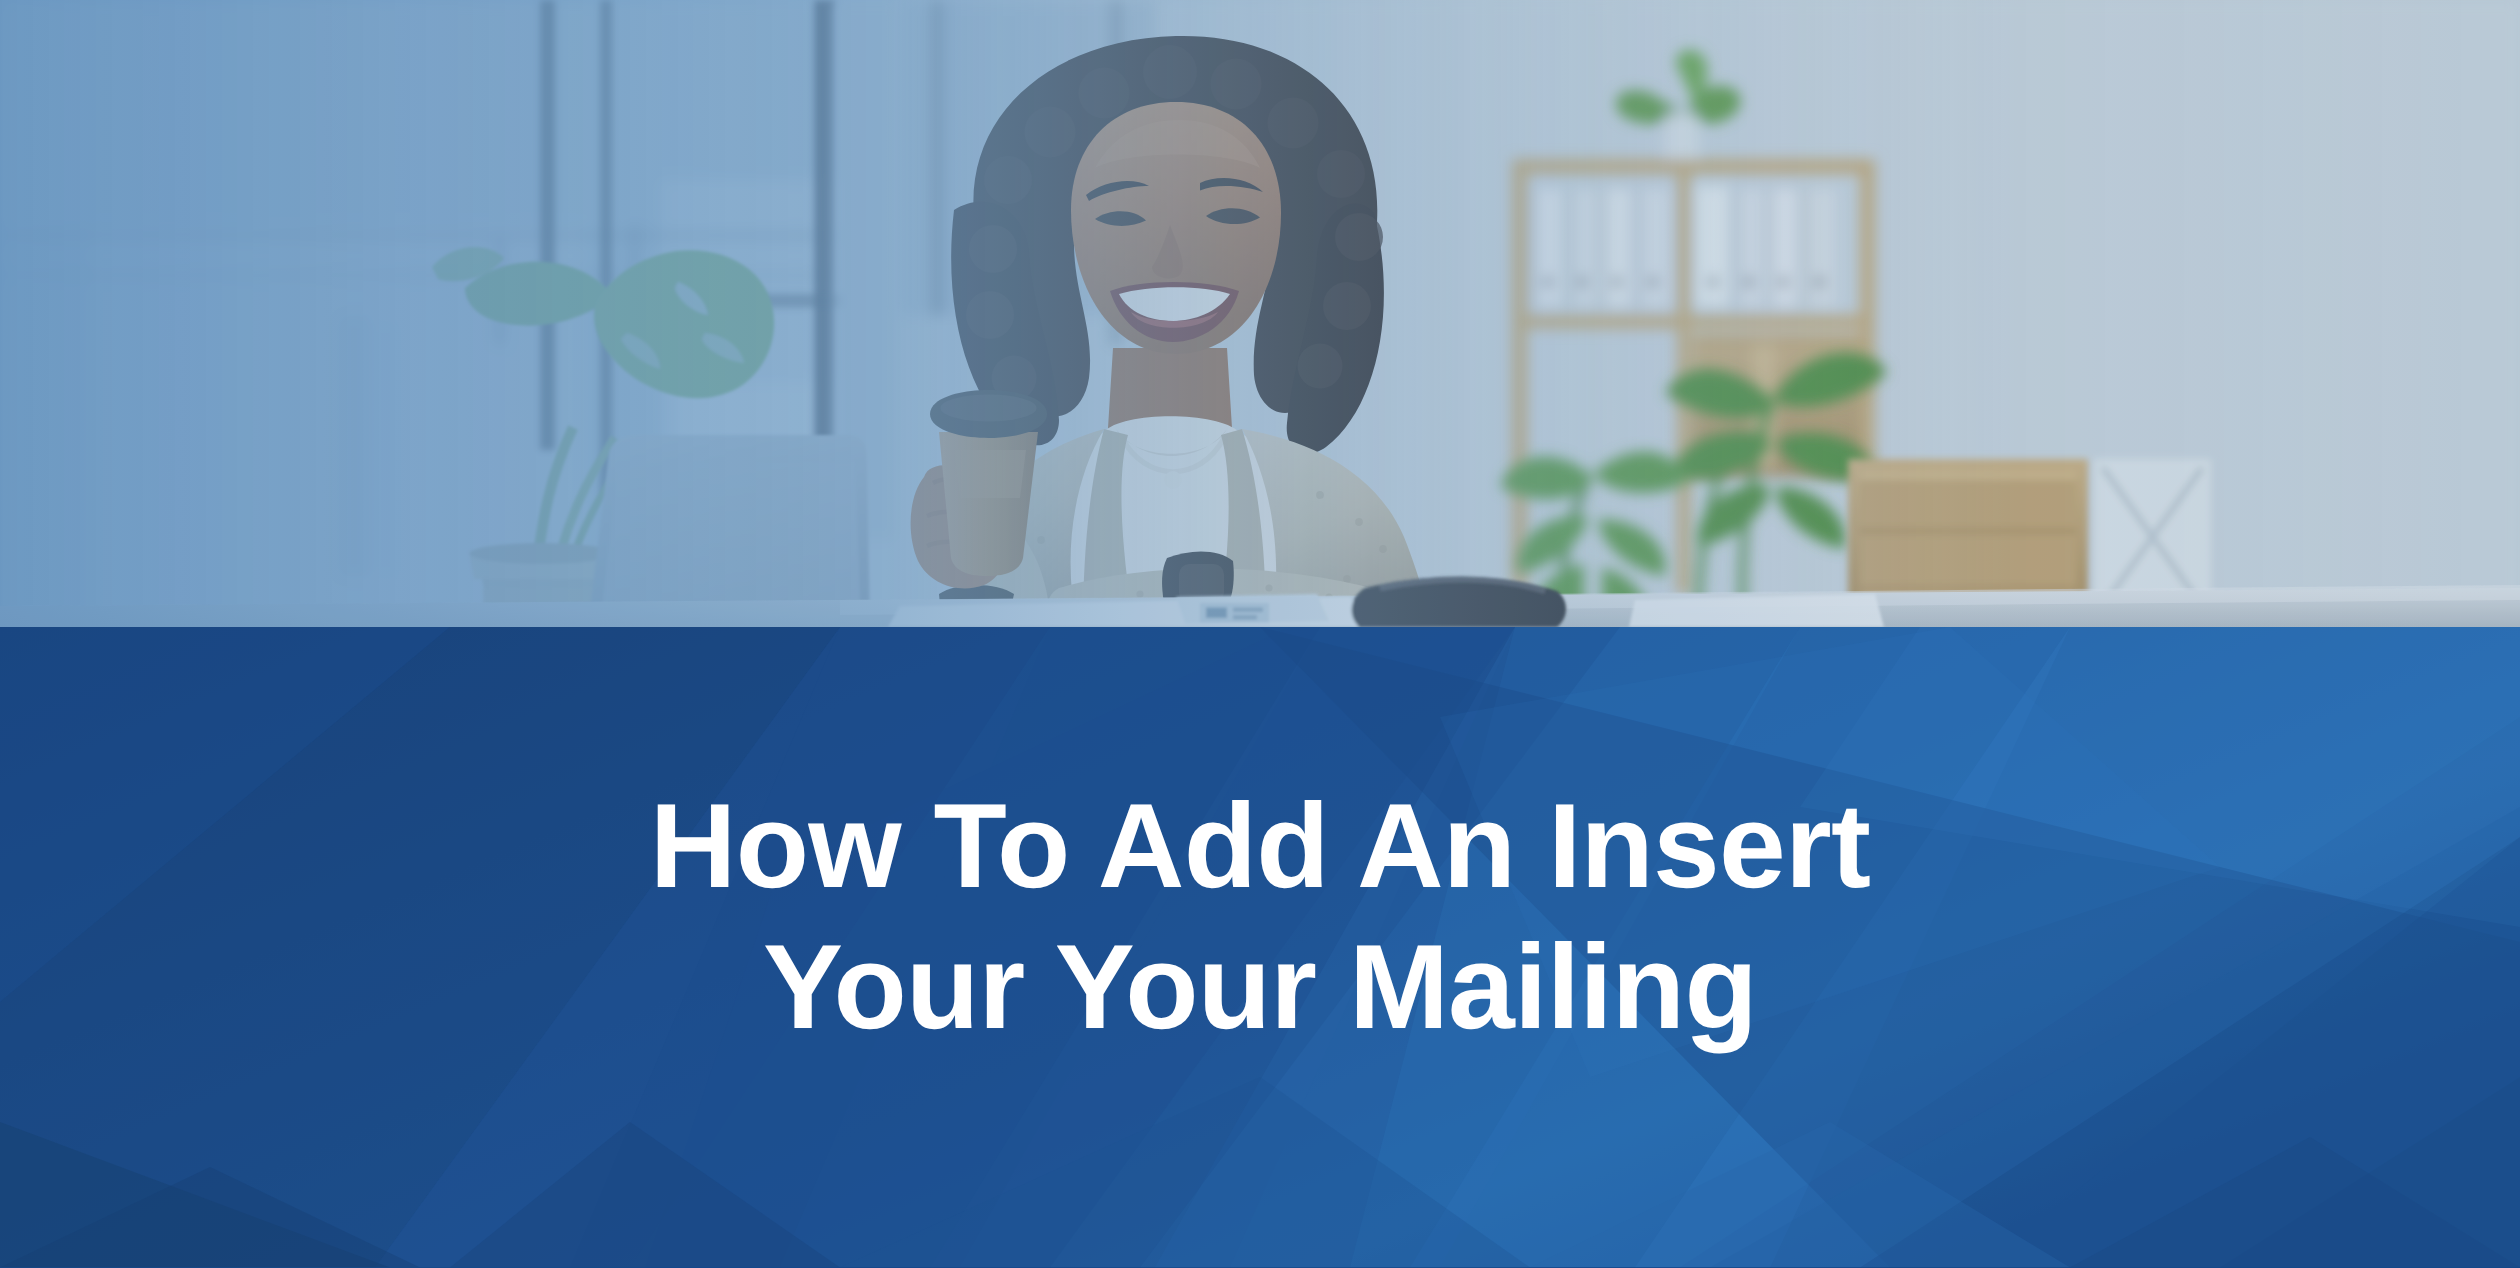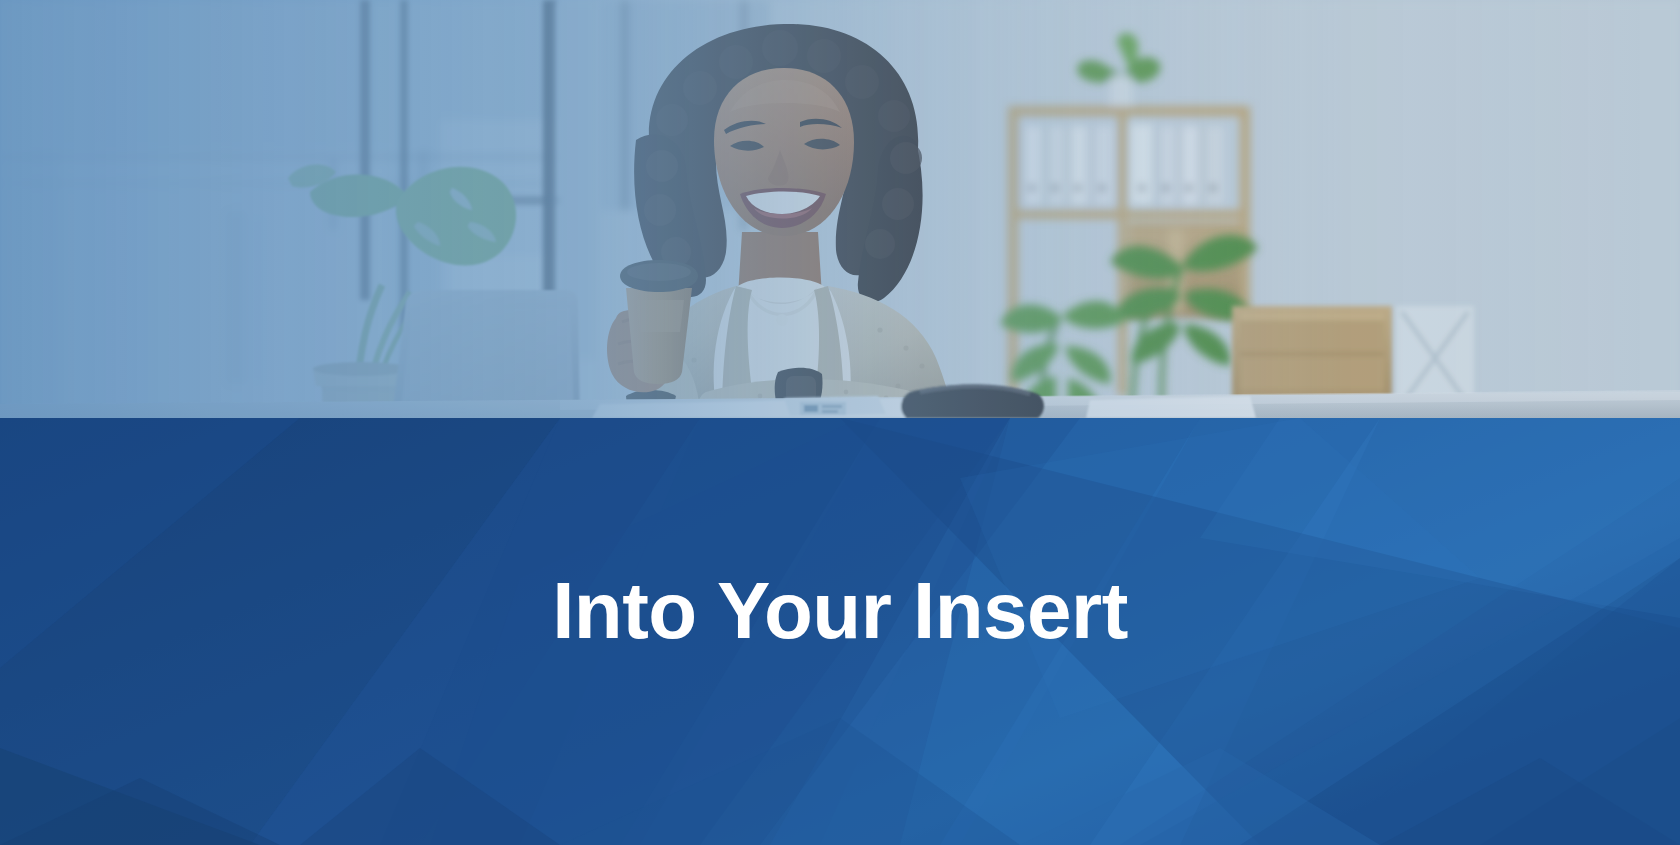--- a/index.html
+++ b/index.html
@@ -440,17 +440,18 @@
       <polygon points="560,427 840,300 1020,427" fill="#1e5392" opacity="0.3"></polygon>
       <polygon points="1020,427 1220,330 1380,427" fill="#2867ab" opacity="0.35"></polygon>
       <polygon points="1380,427 1540,340 1680,427" fill="#1b4a86" opacity="0.45"></polygon>
       <polygon points="0,427 140,360 280,427" fill="#163e72" opacity="0.4"></polygon>
 
       <polygon points="1280,0 1680,0 1680,200 1200,120" fill="#3a82c6" opacity="0.14"></polygon>
       <polygon points="960,60 1300,0 1480,160 1060,300" fill="#2e79c2" opacity="0.12"></polygon>
     </svg>
 
     <div id="title-block">
-      <div class="title-line">Into Your Insert</div>
+      <div class="title-line">How To Add An Insert</div>
+      <div class="title-line">Your Your Mailing</div>
     </div>
   </div>
 
 </div>
 
 </body></html>

